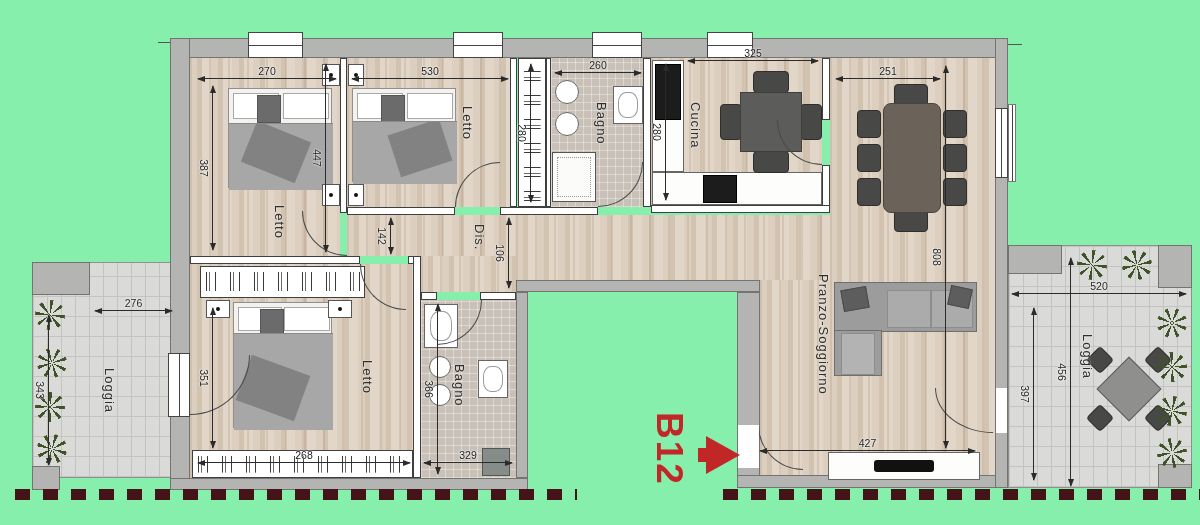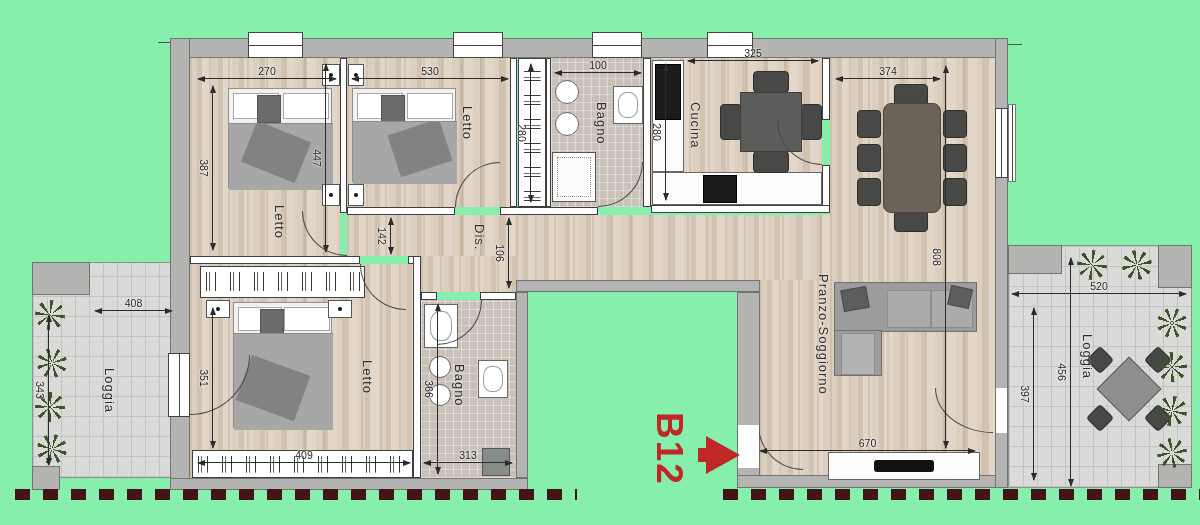--- a/index.html
+++ b/index.html
@@ -237,27 +237,27 @@
   <div class="abs open" style="left:738px;top:425px;width:21px;height:43px"></div>
   <div class="abs open" style="left:996px;top:388px;width:11px;height:45px"></div>
 
   <div class="abs dh" style="left:198px;top:78px;width:138px">
       <span class="lab">270</span>
     </div>
   <div class="abs dh" style="left:352px;top:78px;width:156px">
       <span class="lab">530</span>
     </div>
   <div class="abs dh" style="left:555px;top:72px;width:86px">
-      <span class="lab">100</span>
+      <span class="lab">260</span>
     </div>
   <div class="abs dh" style="left:688px;top:60px;width:130px">
       <span class="lab">325</span>
     </div>
   <div class="abs dh" style="left:836px;top:78px;width:104px">
-      <span class="lab">374</span>
+      <span class="lab">251</span>
     </div>
   <div class="abs dv" style="left:212px;top:86px;height:164px">
       <span class="lab">387</span>
     </div>
   <div class="abs dv" style="left:325px;top:64px;height:188px">
       <span class="lab">447</span>
     </div>
   <div class="abs dv" style="left:530px;top:64px;height:138px">
       <span class="lab">280</span>
     </div>
@@ -267,36 +267,36 @@
   <div class="abs dv" style="left:390px;top:218px;height:36px">
       <span class="lab">142</span>
     </div>
   <div class="abs dv" style="left:508px;top:218px;height:70px">
       <span class="lab">106</span>
     </div>
   <div class="abs dv" style="left:945px;top:66px;height:382px">
       <span class="lab">808</span>
     </div>
   <div class="abs dh" style="left:760px;top:450px;width:215px">
-      <span class="lab">670</span>
+      <span class="lab">427</span>
     </div>
   <div class="abs dh" style="left:198px;top:462px;width:212px">
-      <span class="lab">409</span>
+      <span class="lab">268</span>
     </div>
   <div class="abs dh" style="left:424px;top:462px;width:88px">
-      <span class="lab">313</span>
+      <span class="lab">329</span>
     </div>
   <div class="abs dv" style="left:437px;top:304px;height:170px">
       <span class="lab">366</span>
     </div>
   <div class="abs dv" style="left:212px;top:308px;height:140px">
       <span class="lab">351</span>
     </div>
   <div class="abs dh" style="left:95px;top:310px;width:77px">
-      <span class="lab">408</span>
+      <span class="lab">276</span>
     </div>
   <div class="abs dv" style="left:48px;top:315px;height:150px">
       <span class="lab">343</span>
     </div>
   <div class="abs dh" style="left:1012px;top:293px;width:174px">
       <span class="lab">520</span>
     </div>
   <div class="abs dv" style="left:1033px;top:308px;height:172px">
       <span class="lab">397</span>
     </div>

